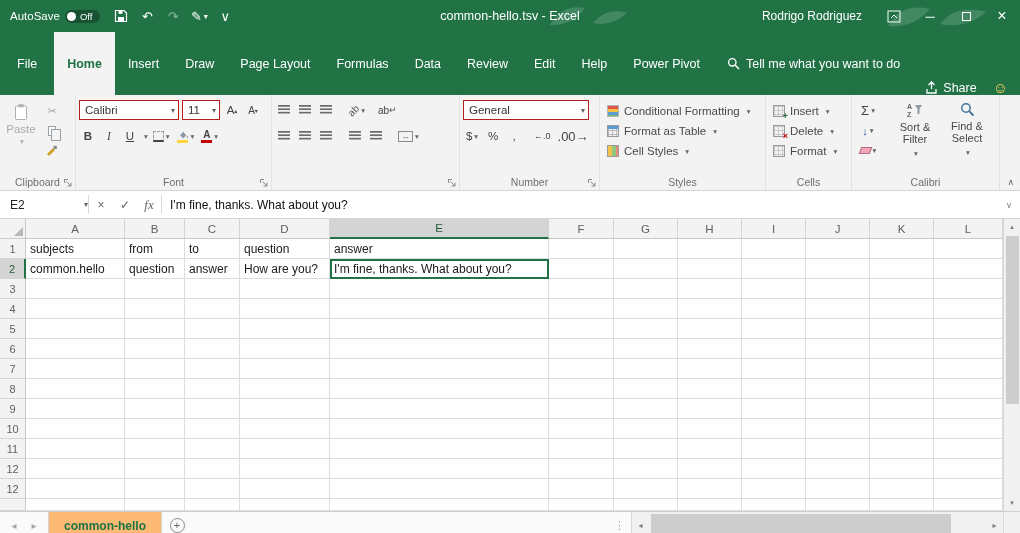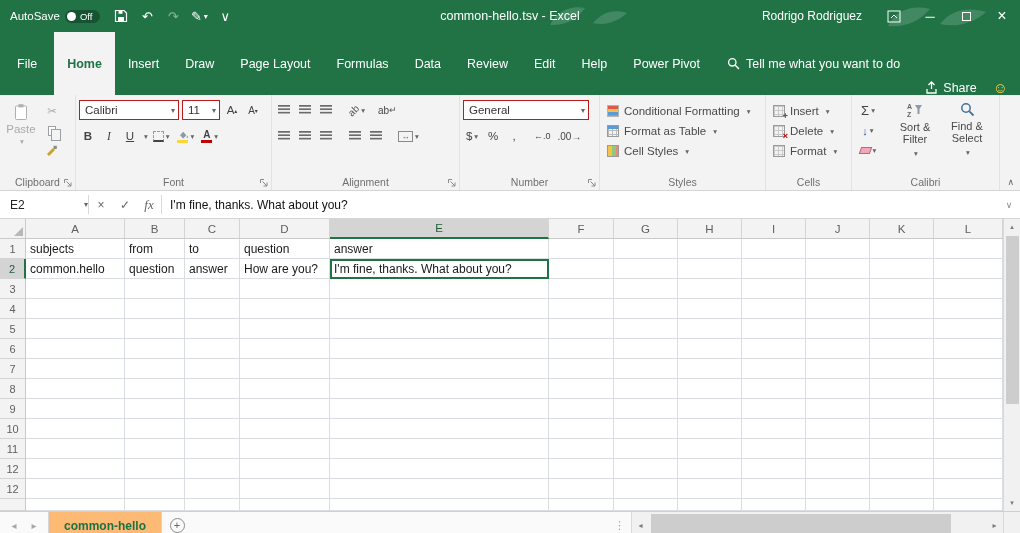--- a/index.html
+++ b/index.html
@@ -325,21 +325,20 @@
             <span class="lineicon"></span>
           </button>
         <button class="rbtn">
             <span class="lineicon"></span>
           </button>
         <button class="rbtn" style="margin-left:8px">
             <span class="mergeicon">↔</span>
             <span class="caret">▾</span>
           </button>
       </div>
-      <div class="glabel">Alignment</div>
       <span class="launcher"><svg width="8" height="8" viewBox="0 0 8 8">
             <path d="M0.5 0.5H4 M0.5 0.5V4 M2.5 2.5L7 7 M7 3.5V7H3.5" stroke="#8a8a8a" fill="none"></path>
           </svg></span>
     </div>
 
     <div class="group" style="width:140px">
       <div class="frow">
         <div class="combo" style="width:126px">
             <span>General</span>
             <span class="cbarrow">▾</span>
@@ -348,21 +347,21 @@
       <div class="frow frow2">
         <button class="rbtn">
             <span>$</span>
             <span class="caret">▾</span>
           </button>
         <button class="rbtn">%</button>
         <button class="rbtn">,</button>
         <button class="rbtn" style="font-size:9px;margin-left:6px">
             <span>←.0</span>
           </button>
-        <button class="rbtn" style="font-size:10px">
+        <button class="rbtn" style="font-size:13px">
             <span>.00→</span>
           </button>
       </div>
       <div class="glabel">Number</div>
       <span class="launcher"><svg width="8" height="8" viewBox="0 0 8 8">
             <path d="M0.5 0.5H4 M0.5 0.5V4 M2.5 2.5L7 7 M7 3.5V7H3.5" stroke="#8a8a8a" fill="none"></path>
           </svg></span>
     </div>
 
     <div class="group" style="width:166px;padding-top:6px">

